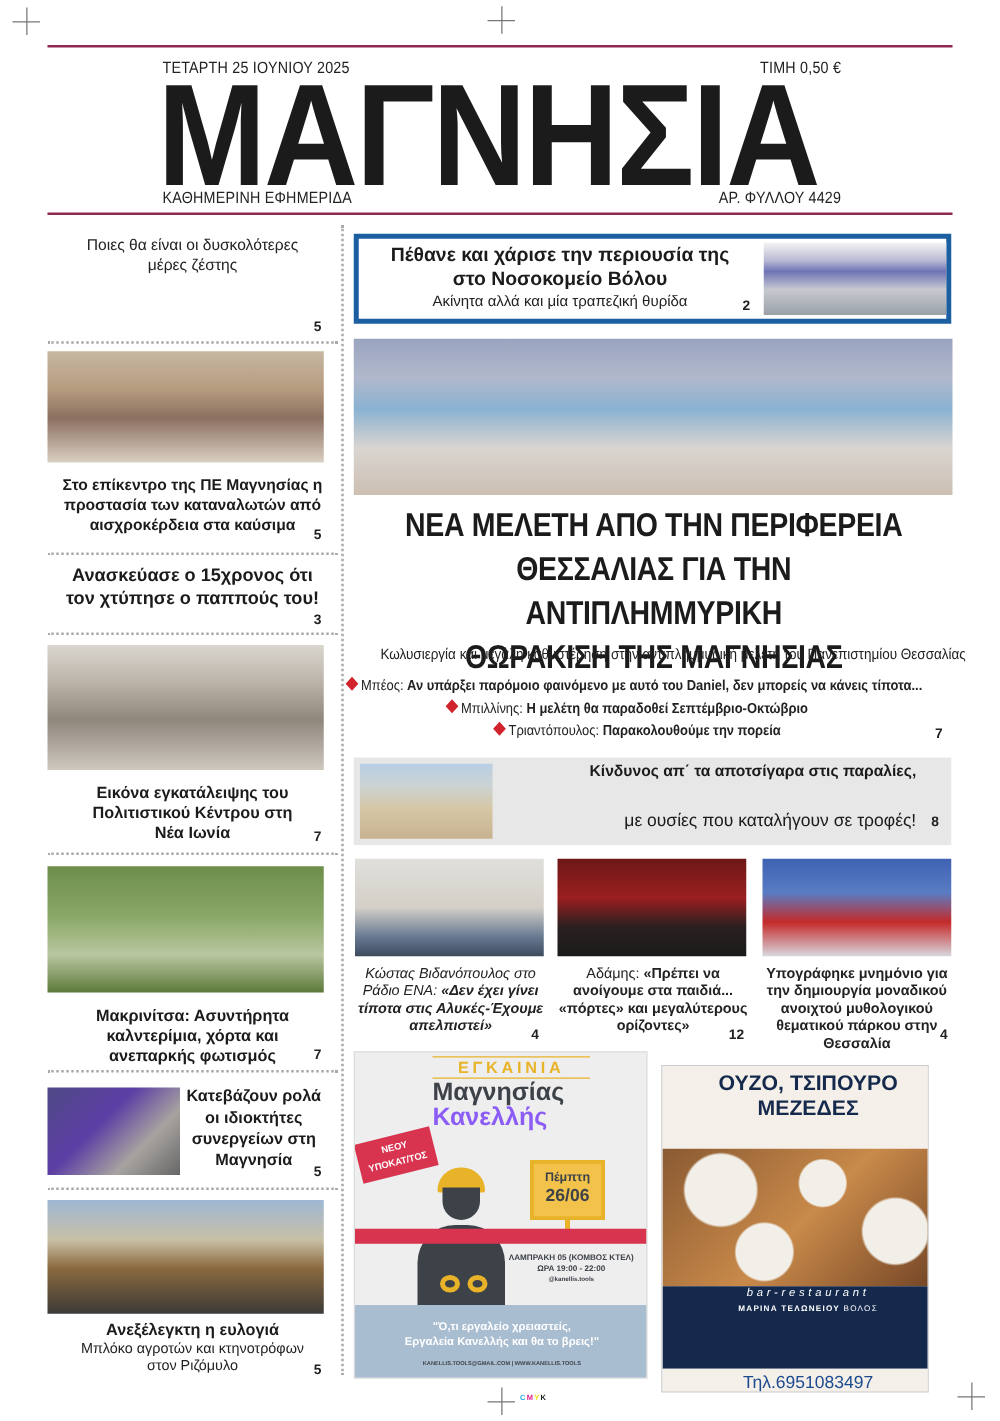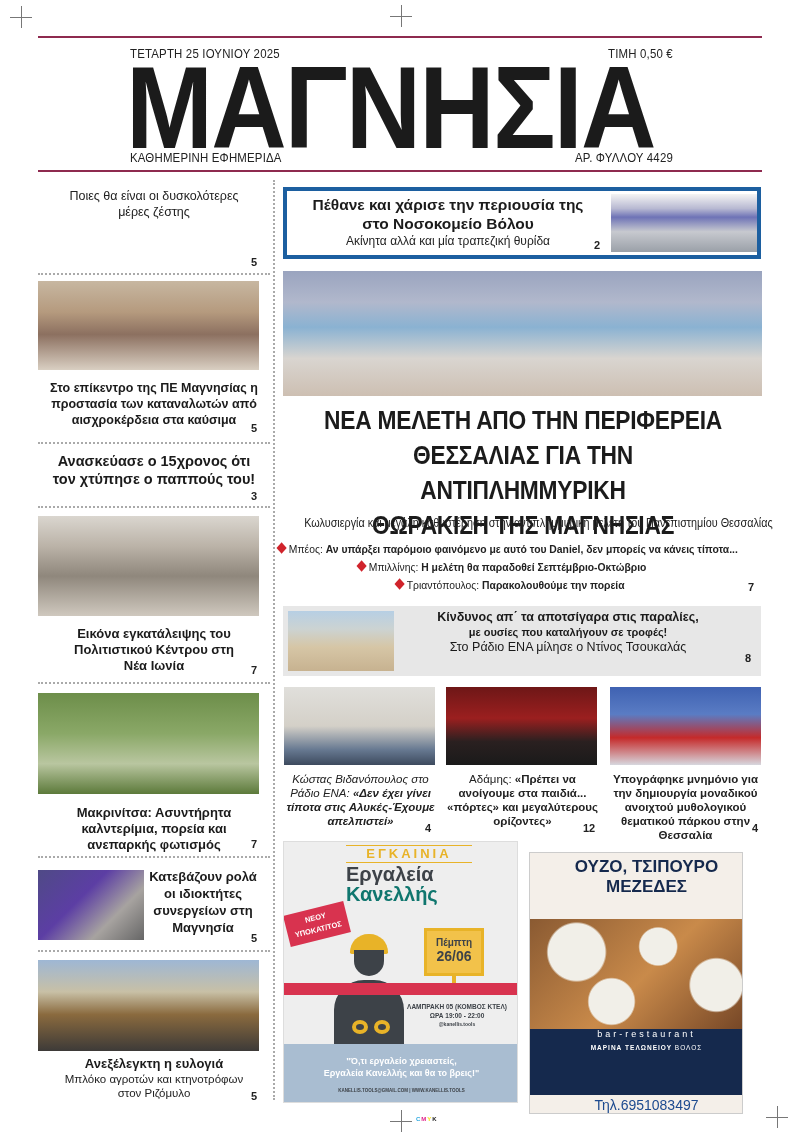--- a/index.html
+++ b/index.html
@@ -90,21 +90,21 @@
 
 <div class="photo ph-building" style="left:38px;top:516px;width:221px;height:100px;"></div>
 <div class="side-block" style="top:626px;">
   <div class="side-title" style="font-size:13px;line-height:16px;padding:0 30px;">Εικόνα εγκατάλειψης του Πολιτιστικού Κέντρου στη Νέα Ιωνία</div>
 </div>
 <div class="pg" style="left:251px;top:664px;">7</div>
 <div class="hdots" style="top:682px;"></div>
 
 <div class="photo ph-nature" style="left:38px;top:693px;width:221px;height:101px;"></div>
 <div class="side-block" style="top:805px;">
-  <div class="side-title" style="font-size:13px;line-height:16px;padding:0 30px;">Μακρινίτσα: Ασυντήρητα καλντερίμια, πορεία και ανεπαρκής φωτισμός</div>
+  <div class="side-title" style="font-size:13px;line-height:16px;padding:0 30px;">Μακρινίτσα: Ασυντήρητα καλντερίμια, χόρτα και ανεπαρκής φωτισμός</div>
 </div>
 <div class="pg" style="left:251px;top:838px;">7</div>
 <div class="hdots" style="top:856px;"></div>
 
 <div class="photo ph-mechanic" style="left:38px;top:870px;width:106px;height:70px;"></div>
 <div class="abs" style="left:148px;top:868px;width:110px;text-align:center;">
   <div class="side-title" style="font-size:13px;line-height:17px;">Κατεβάζουν ρολά οι ιδιοκτήτες συνεργείων στη Μαγνησία</div>
 </div>
 <div class="pg" style="left:251px;top:932px;">5</div>
 <div class="hdots" style="top:950px;"></div>
@@ -140,24 +140,23 @@
 <div class="bullet" style="left:358px;top:561px;">
   <span class="diamond"></span><span>Μπιλλίνης:</span> <b>Η μελέτη θα παραδοθεί Σεπτέμβριο-Οκτώβριο</b>
 </div>
 <div class="bullet" style="left:396px;top:579px;">
   <span class="diamond"></span><span>Τριαντόπουλος:</span> <b>Παρακολουθούμε την πορεία</b>
 </div>
 <div class="pg" style="left:748px;top:581px;">7</div>
 
 <div class="grey-box">
   <div class="photo ph-beach" style="left:5px;top:5px;width:106px;height:60px;"></div>
-  <div class="abs" style="left:120px;top:4px;width:330px;text-align:center;">
+  <div class="abs" style="left:120px;top:4px;width:330px;text-align:right;">
     <div style="font-weight:700;font-size:12.5px;line-height:15px;">Κίνδυνος απ΄ τα αποτσίγαρα στις παραλίες,</div>
-    <div style="font-weight:700;font-size:11px;line-height:15px;">με ουσίες που καταλήγουν σε τροφές!</div>
-    <div style="font-size:12.5px;line-height:15px;">Στο Ράδιο ΕΝΑ μίλησε ο Ντίνος Τσουκαλάς</div>
+    <div style="font-weight:400;font-size:14px;line-height:15px;margin-top:24px;">με ουσίες που καταλήγουν σε τροφές!</div>
   </div>
   <div class="pg" style="left:462px;top:46px;">8</div>
 </div>
 
 <div class="photo ph-man1" style="left:284px;top:687px;width:151px;height:78px;"></div>
 <div class="photo ph-man2" style="left:446px;top:687px;width:151px;height:78px;"></div>
 <div class="photo ph-sign" style="left:610px;top:687px;width:151px;height:78px;"></div>
 
 <div class="cap3" style="left:283px;top:772px;font-style:italic;">
   <span>Κώστας Βιδανόπουλος στο Ράδιο ΕΝΑ: </span><b>«Δεν έχει γίνει τίποτα στις Αλυκές-Έχουμε απελπιστεί»</b>
@@ -169,22 +168,22 @@
 </div>
 <div class="pg" style="left:583px;top:822px;">12</div>
 
 <div class="cap3" style="left:608px;top:772px;">
   <b>Υπογράφηκε μνημόνιο για την δημιουργία μοναδικού ανοιχτού μυθολογικού θεματικού πάρκου στην Θεσσαλία</b>
 </div>
 <div class="pg" style="left:752px;top:822px;">4</div>
 
 <div class="ad1">
   <div class="abs" style="left:62px;top:3px;width:126px;border-top:1px solid #e8b328;border-bottom:1px solid #e8b328;text-align:center;color:#e8b328;font-weight:700;font-size:13px;letter-spacing:3px;line-height:16px;">ΕΓΚΑΙΝΙΑ</div>
-  <div class="abs" style="left:62px;top:22px;width:130px;color:#3d4248;font-weight:700;font-size:20px;line-height:20px;">Εργαλεία</div>
-  <div class="abs" style="left:62px;top:42px;width:130px;color:#0f766e;font-weight:700;font-size:20px;line-height:20px;">Κανελλής</div>
+  <div class="abs" style="left:62px;top:22px;width:130px;color:#3d4248;font-weight:700;font-size:20px;line-height:20px;">Μαγνησίας</div>
+  <div class="abs" style="left:62px;top:42px;width:130px;color:#8b5cf6;font-weight:700;font-size:20px;line-height:20px;">Κανελλής</div>
   <div class="abs" style="left:2px;top:66px;width:62px;height:32px;background:#d8334f;color:#fff;font-size:7.5px;font-weight:700;text-align:center;line-height:12px;padding-top:4px;transform:rotate(-14deg);">
     <div>ΝΕΟΥ</div>
     <div>ΥΠΟΚΑΤ/ΤΟΣ</div>
   </div>
 
   <div class="abs" style="left:66px;top:92px;width:38px;height:20px;background:#e8b328;border-radius:20px 20px 2px 2px;"></div>
   <div class="abs" style="left:70px;top:108px;width:30px;height:26px;background:#3d4248;border-radius:0 0 15px 15px;"></div>
   <div class="abs" style="left:50px;top:138px;width:70px;height:90px;background:#3d4248;border-radius:30px 30px 0 0;"></div>
 
   <div class="abs" style="left:140px;top:86px;width:60px;height:48px;border:3px solid #e8b328;background:#f2c24a;text-align:center;">
@@ -207,17 +206,17 @@
   </div>
 </div>
 
 <div class="ad2">
   <div class="abs" style="left:0;top:0;width:233px;height:66px;background:#f4efe9;text-align:center;color:#15294d;font-weight:700;">
     <div style="font-size:17px;line-height:21px;margin-top:3px;">ΟΥΖΟ, ΤΣΙΠΟΥΡΟ</div>
     <div style="font-size:17px;line-height:20px;">ΜΕΖΕΔΕΣ</div>
   </div>
   <div class="photo" style="left:0;top:66px;width:233px;height:110px;background:radial-gradient(circle at 20% 30%,#f1efe8 0 14%,transparent 15%),radial-gradient(circle at 55% 25%,#f1efe8 0 12%,transparent 13%),radial-gradient(circle at 80% 60%,#f1efe8 0 13%,transparent 14%),radial-gradient(circle at 35% 75%,#f1efe8 0 13%,transparent 14%),linear-gradient(135deg,#8a5a32,#c98a4a 50%,#6b3e22);"></div>
   <div class="abs" style="left:0;top:176px;width:233px;height:66px;background:#15294d;text-align:center;">
-    <div style="font-size:9px;color:#fff;letter-spacing:3px;line-height:11px;">bar-restaurant</div>
+    <div style="font-size:9px;color:#fff;letter-spacing:3px;line-height:11px;font-style:italic;">bar-restaurant</div>
     <div style="font-size:6.5px;color:#fff;letter-spacing:1px;margin-top:4px;"><b>ΜΑΡΙΝΑ ΤΕΛΩΝΕΙΟΥ</b> <span>ΒΟΛΟΣ</span></div>
   </div>
   <div class="abs" style="left:0;top:242px;width:233px;height:20px;background:#f4efe9;text-align:center;color:#1c4a8f;font-size:14px;line-height:20px;">Τηλ.6951083497</div>
 </div>
 
 </body></html>

